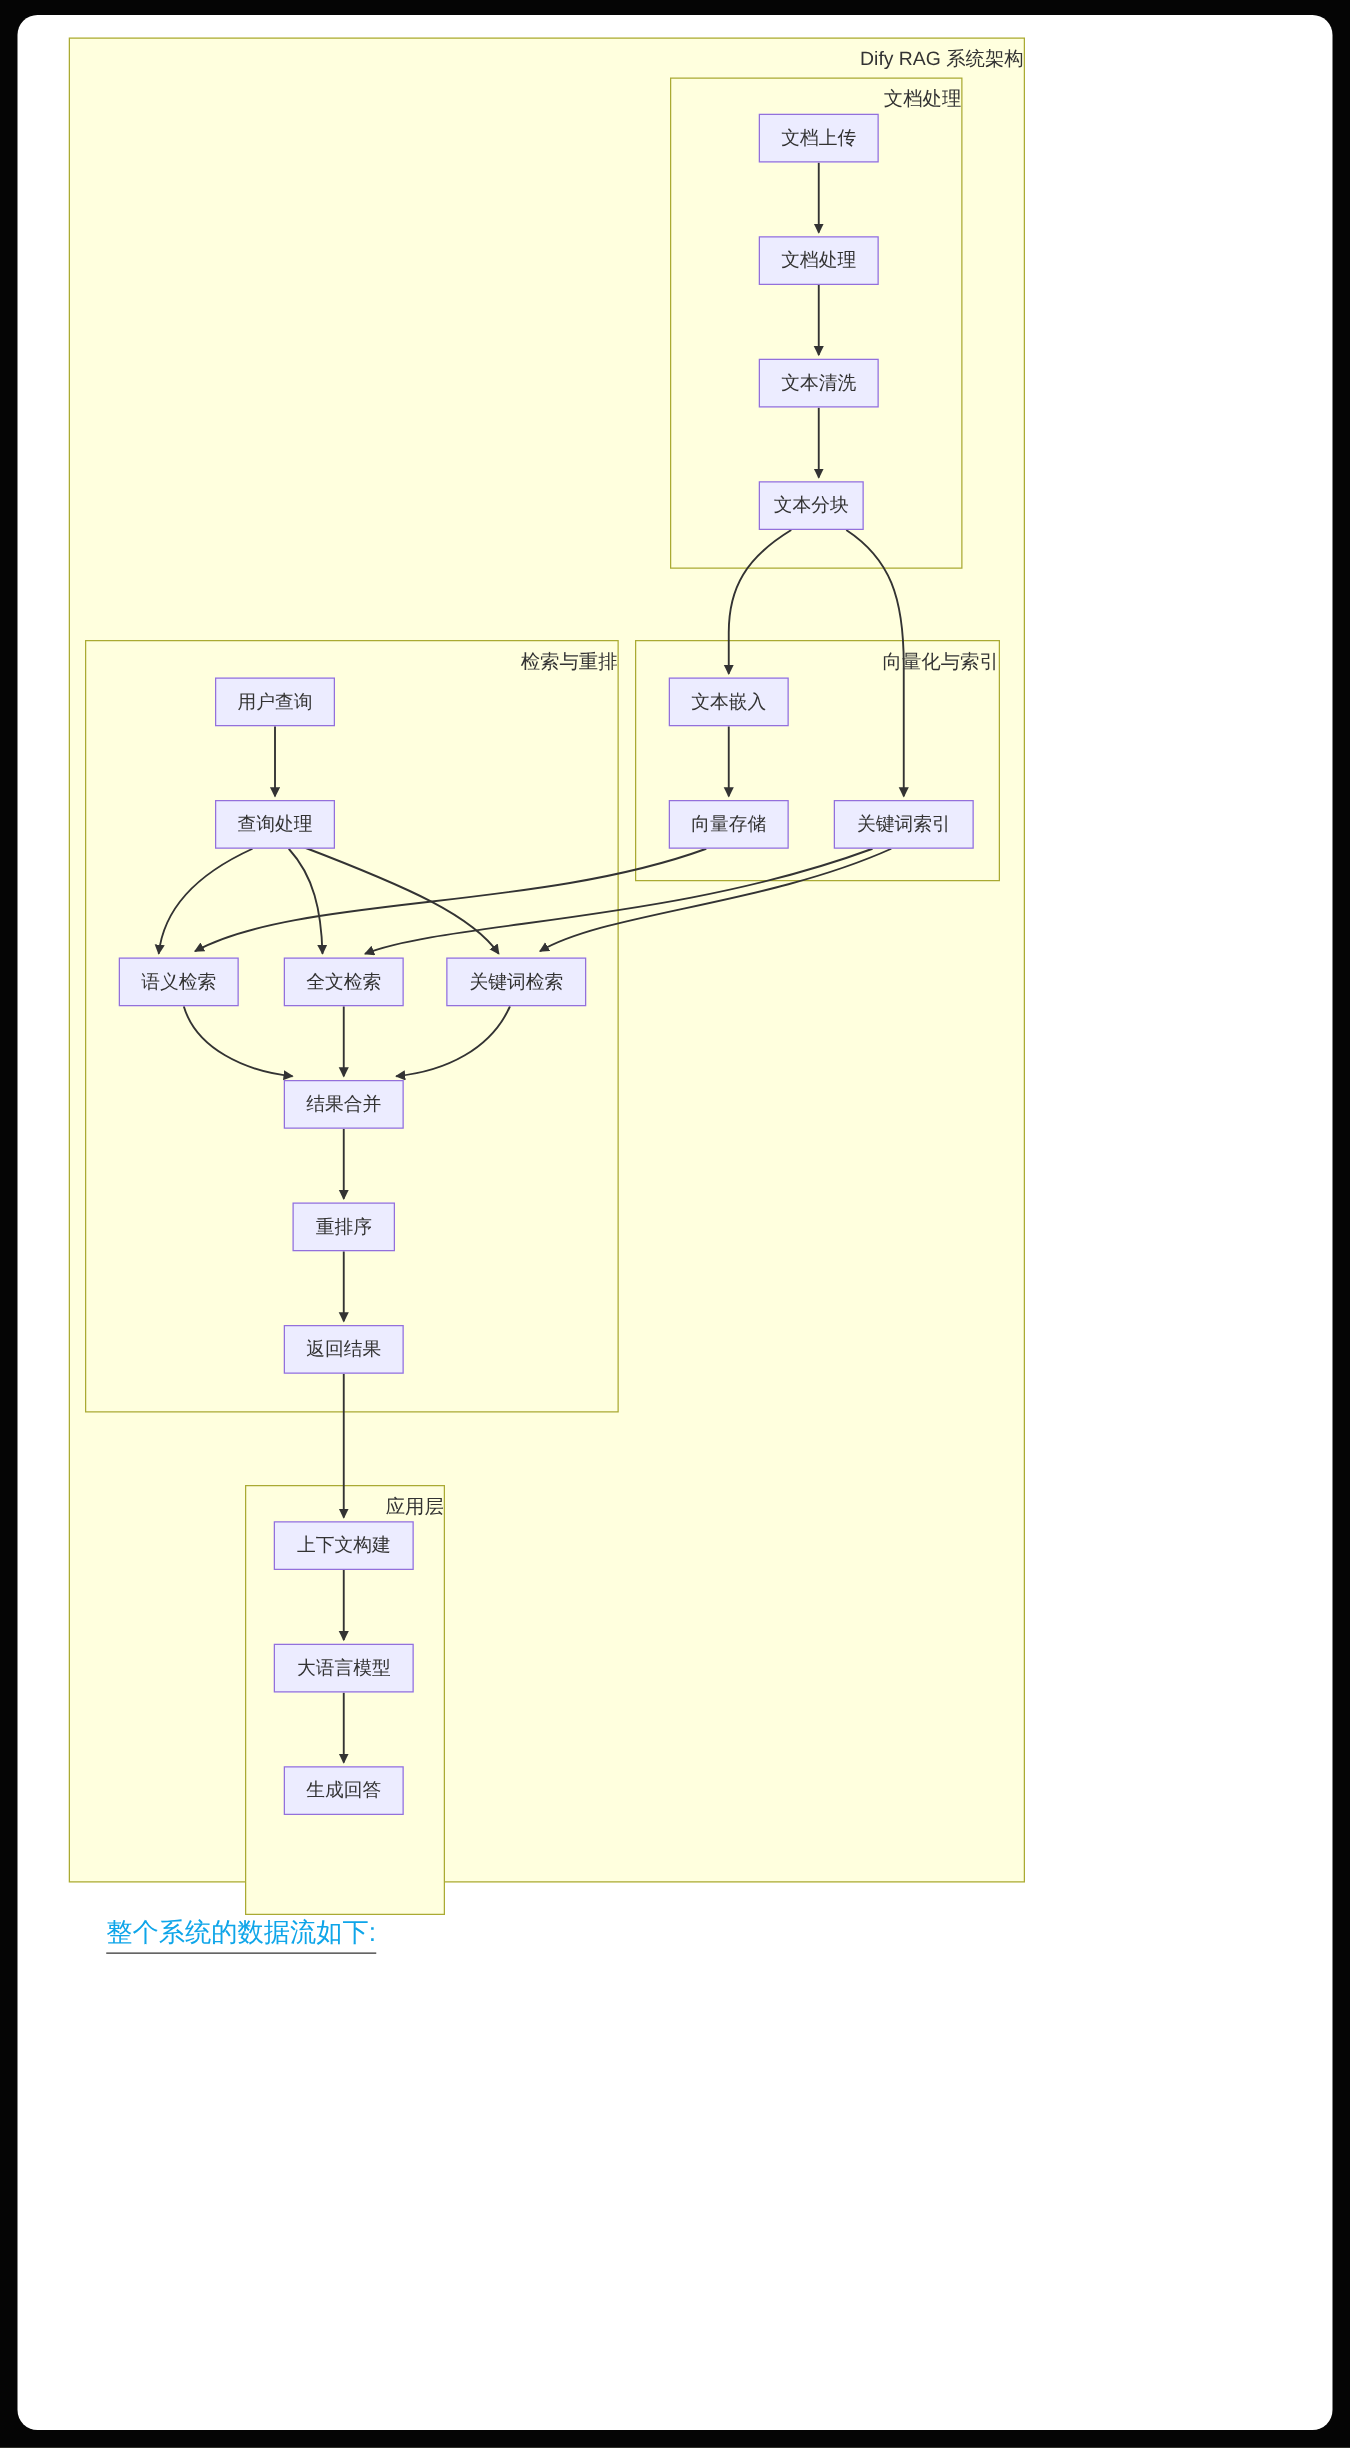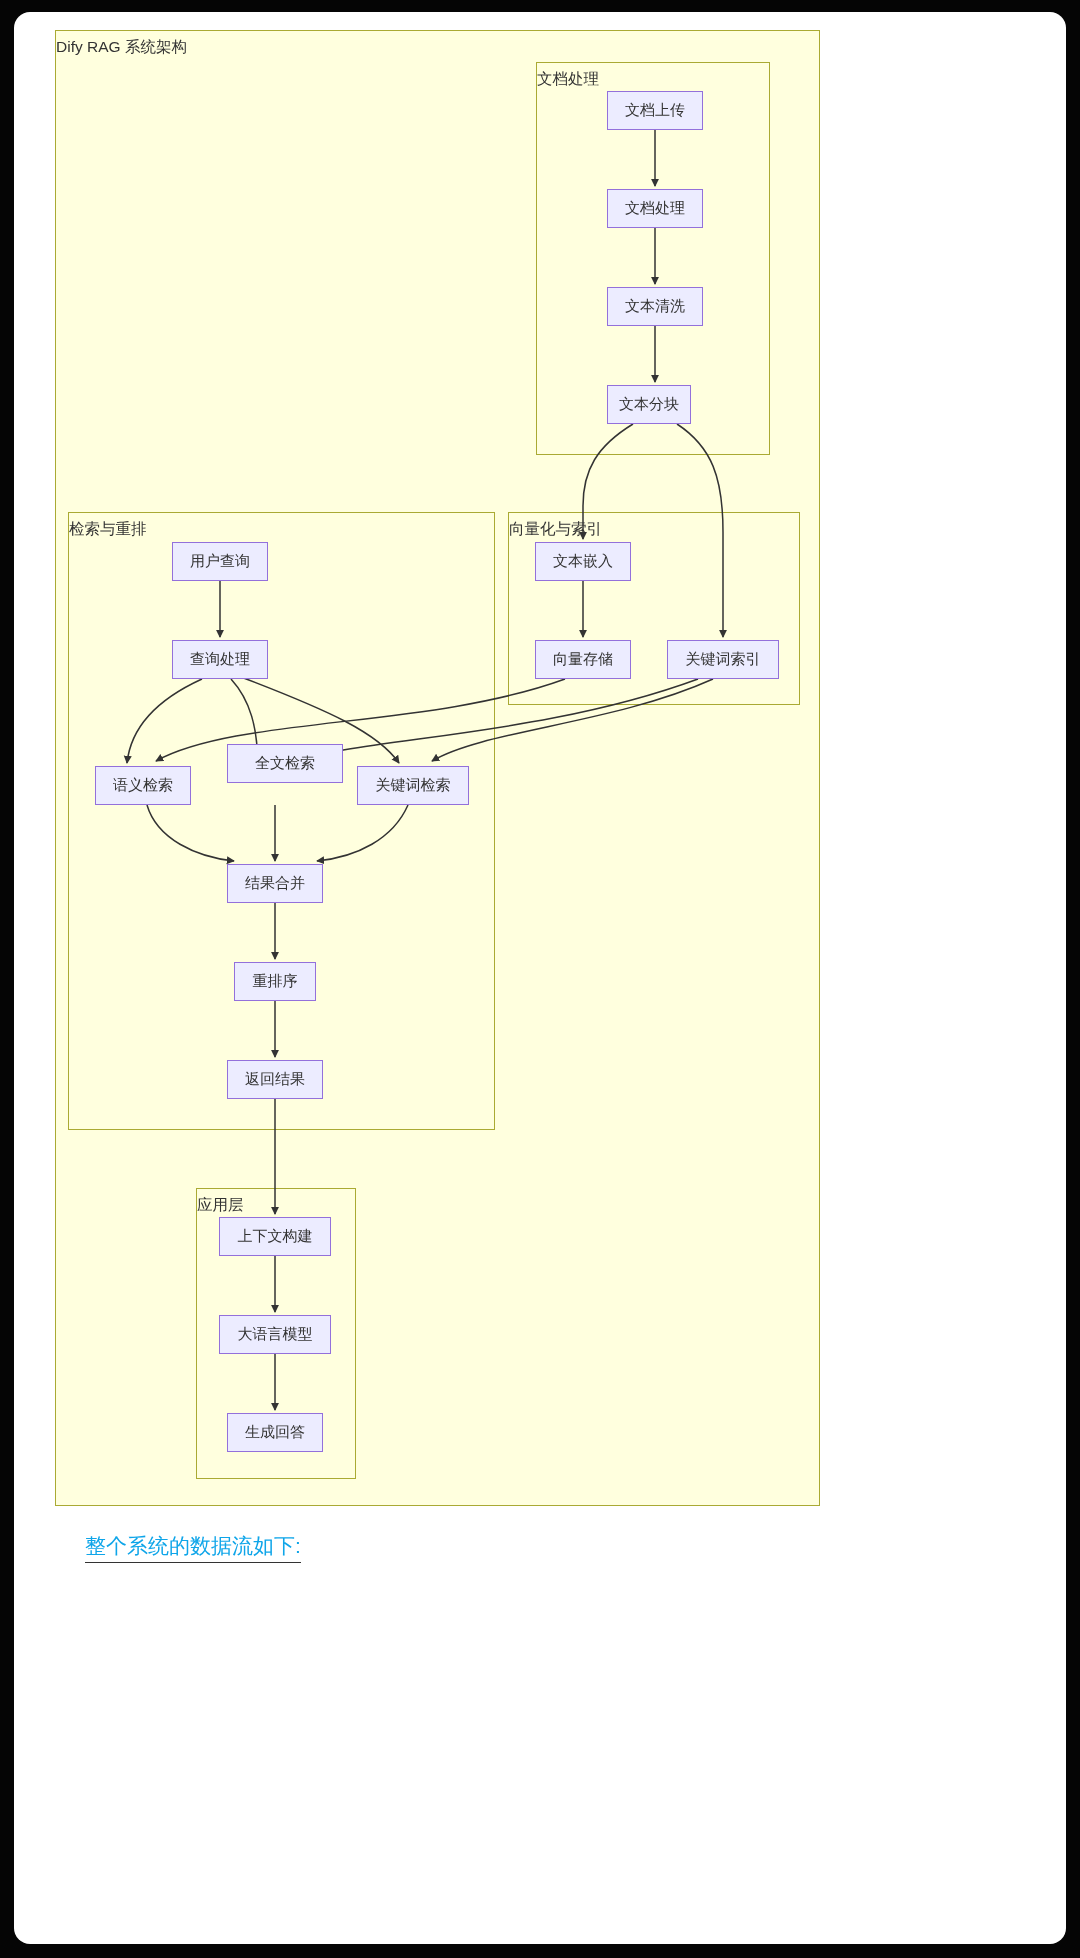--- a/index.html
+++ b/index.html
@@ -7,21 +7,21 @@
   body { font-family:"Liberation Sans","DejaVu Sans",sans-serif; }
   .stage { position:relative; width:1080px; height:1958px; background:#050505; overflow:hidden; }
   .card {
     position:absolute; left:14px; top:12px; width:1052px; height:1932px;
     background:#ffffff; border-radius:16px; z-index:1;
   }
   .cluster {
     position:absolute; background:#ffffde; border:1px solid #aaaa33; z-index:2;
   }
   .cluster-label {
-    position:absolute; top:6px; left:0; right:0; text-align:left;
+    position:absolute; top:6px; left:0; right:0; text-align:right;
     font-size:15.5px; color:#333; white-space:nowrap;
   }
   svg.edges { position:absolute; left:0; top:0; z-index:3; pointer-events:none; }
   svg.edges path.edge { fill:none; stroke:#333333; stroke-width:1.5; }
   .node {
     position:absolute; height:39px; background:#ECECFF; border:1px solid #9370DB;
     color:#333; font-size:15px; display:flex; align-items:center; justify-content:center;
     z-index:4; white-space:nowrap;text-align:center;
   }
   .footer-text {
@@ -45,21 +45,21 @@
   </div>
 
   <div class="cluster" style="left:536px;top:62px;width:234px;height:393px">
     <span class="cluster-label">文档处理</span>
   </div>
 
   <div class="cluster" style="left:508px;top:512px;width:292px;height:193px">
     <span class="cluster-label">向量化与索引</span>
   </div>
 
-  <div class="cluster" style="left:196px;top:1188px;width:160px;height:291px">
+  <div class="cluster" style="left:196px;top:1188px;width:160px;height:344px">
     <span class="cluster-label">应用层</span>
   </div>
 
   <svg class="edges" width="1080" height="1958" viewBox="0 0 1080 1958">
     <defs>
       <marker id="arrowhead" viewBox="0 0 10 10" markerUnits="userSpaceOnUse" markerWidth="9" markerHeight="9" refX="8" refY="4.5" orient="auto">
         <path d="M0,0 L9,4.5 L0,9 z" fill="#333333"></path>
       </marker>
     </defs>
     <path class="edge" d="M655,130 L655,186" marker-end="url(#arrowhead)"></path>
@@ -90,21 +90,21 @@
   <div class="node" style="left:607px;top:287px;width:96px">文本清洗</div>
   <div class="node" style="left:607px;top:385px;width:84px">文本分块</div>
 
   <div class="node" style="left:535px;top:542px;width:96px">文本嵌入</div>
   <div class="node" style="left:535px;top:640px;width:96px">向量存储</div>
   <div class="node" style="left:667px;top:640px;width:112px">关键词索引</div>
 
   <div class="node" style="left:172px;top:542px;width:96px">用户查询</div>
   <div class="node" style="left:172px;top:640px;width:96px">查询处理</div>
   <div class="node" style="left:95px;top:766px;width:96px">语义检索</div>
-  <div class="node" style="left:227px;top:744px;width:116px">全文检索</div>
+  <div class="node" style="left:227px;top:766px;width:96px">全文检索</div>
   <div class="node" style="left:357px;top:766px;width:112px">关键词检索</div>
   <div class="node" style="left:227px;top:864px;width:96px">结果合并</div>
   <div class="node" style="left:234px;top:962px;width:82px">重排序</div>
   <div class="node" style="left:227px;top:1060px;width:96px">返回结果</div>
 
   <div class="node" style="left:219px;top:1217px;width:112px">上下文构建</div>
   <div class="node" style="left:219px;top:1315px;width:112px">大语言模型</div>
   <div class="node" style="left:227px;top:1413px;width:96px">生成回答</div>
 
   <div class="footer-text">

